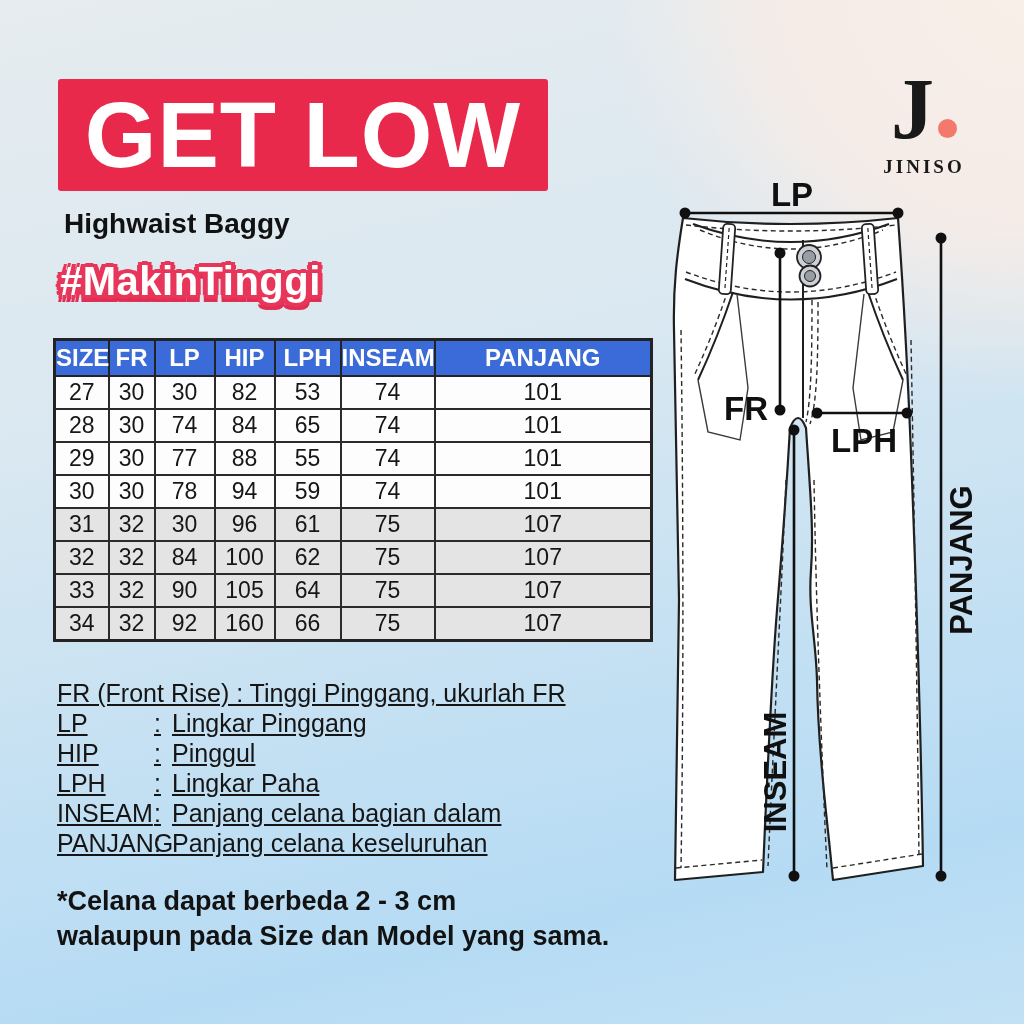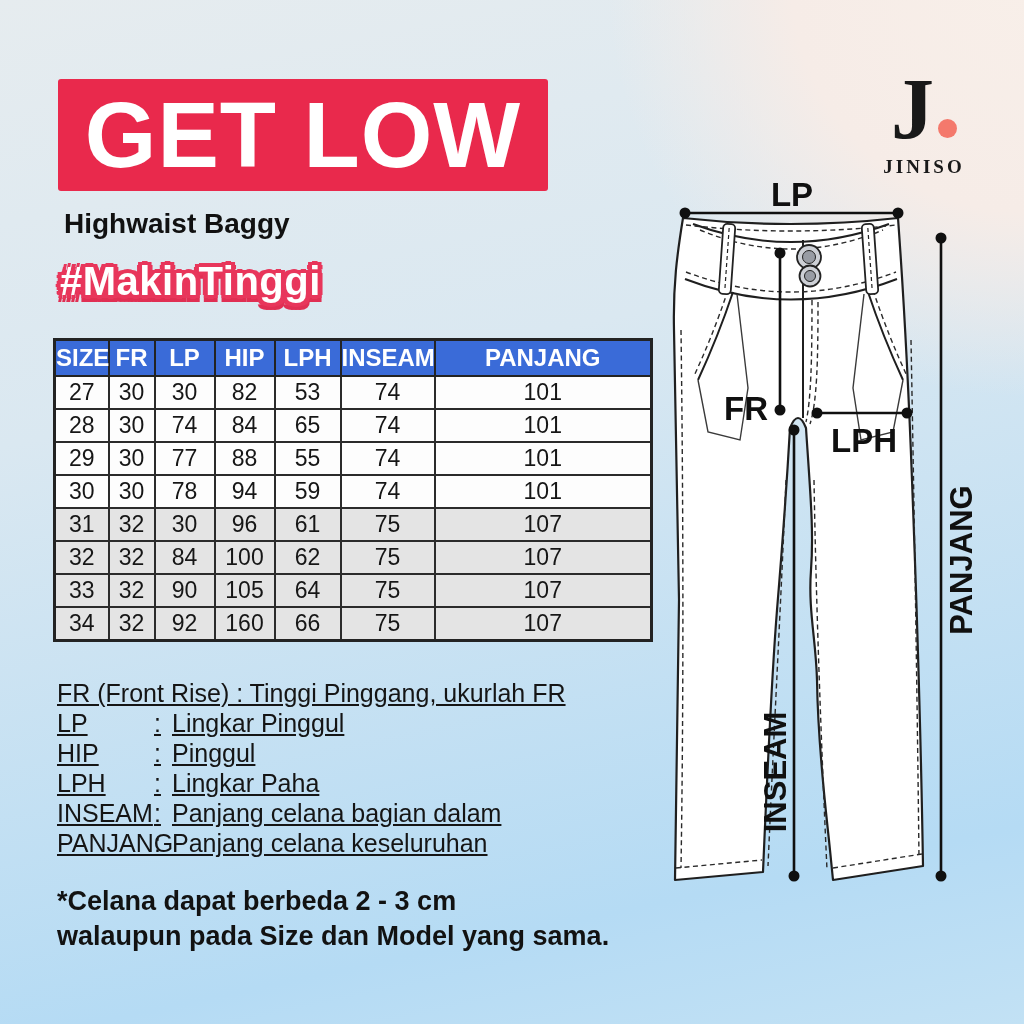--- a/index.html
+++ b/index.html
@@ -171,21 +171,21 @@
   </table>
 
   <div class="legend">
     <div>
         <div>FR (Front Rise) : Tinggi Pinggang, ukurlah FR</div>
       </div>
     <div>
         <div class="leg-row">
           <span class="leg-term">LP</span>
           <span class="leg-colon">:</span>
-          <span>Lingkar Pinggul</span>
+          <span>Lingkar Pinggang</span>
         </div>
         <div class="leg-row">
           <span class="leg-term">HIP</span>
           <span class="leg-colon">:</span>
           <span>Pinggul</span>
         </div>
         <div class="leg-row">
           <span class="leg-term">LPH</span>
           <span class="leg-colon">:</span>
           <span>Lingkar Paha</span>

